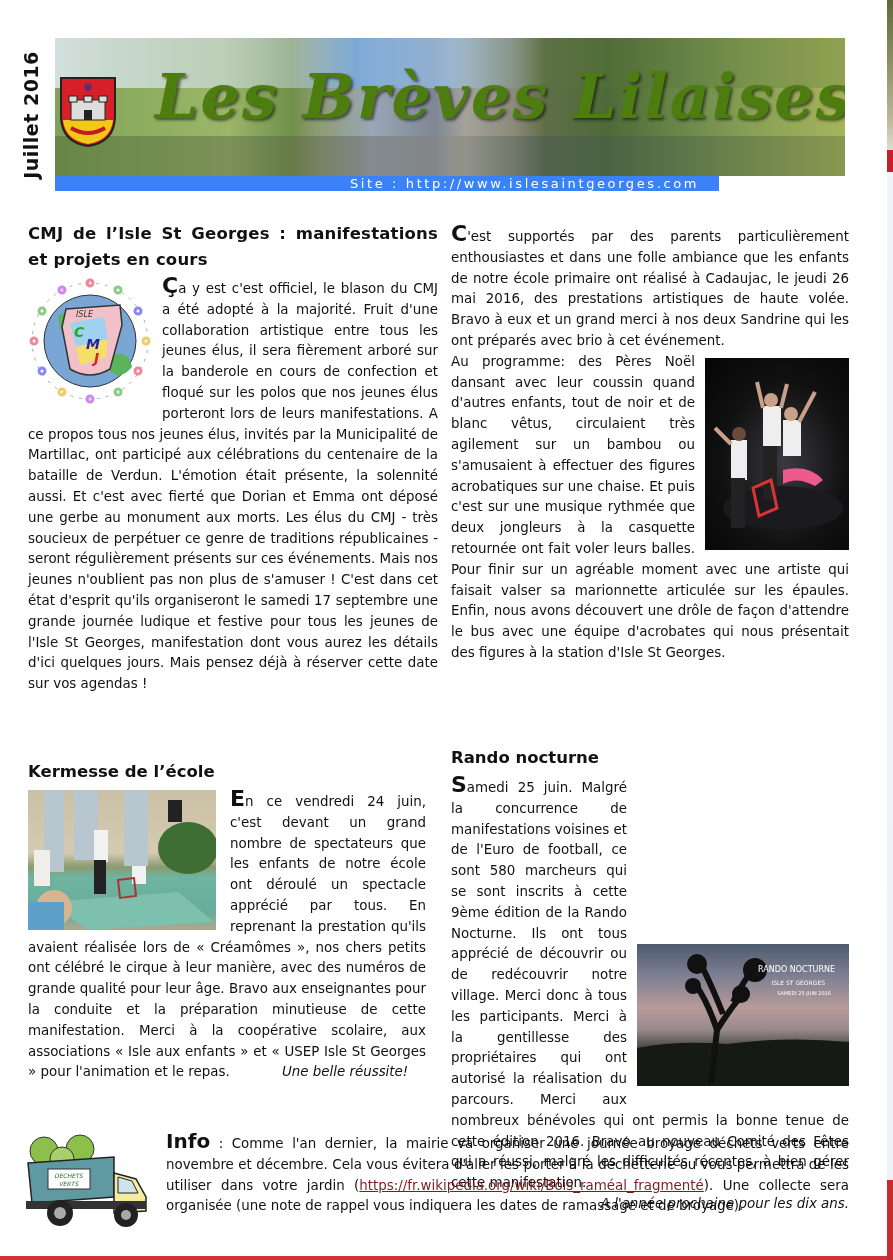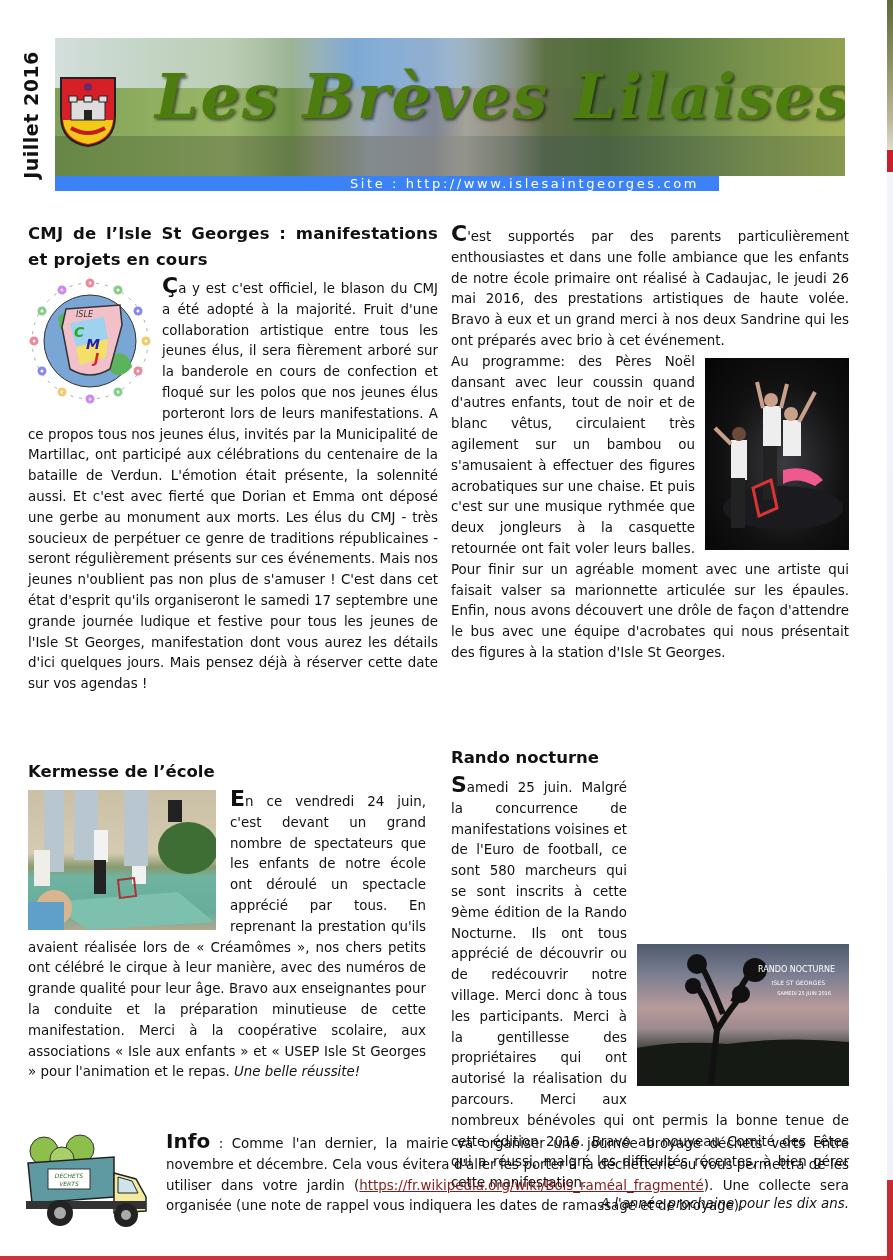--- a/index.html
+++ b/index.html
@@ -34,21 +34,21 @@
      letter-spacing:2px; text-shadow:2px 2px 3px rgba(0,0,0,0.55); white-space:nowrap; }
   .banner-bar { position:absolute; left:0; top:138px; width:664px; height:15px; background:#3b82f6; }
   .banner-site { position:absolute; right:20px; top:0; height:15px; line-height:15px;
      font-family:"DejaVu Sans", sans-serif; font-size:13px; color:#fff; letter-spacing:2.6px; white-space:nowrap; }
 
   
   .col { position:absolute; }
   h2 { margin:0; font-family:"DejaVu Sans", sans-serif; font-weight:bold; font-size:16.5px; color:#111; line-height:26px; }
   p, .text { margin:0; font-family:"DejaVu Sans", sans-serif; font-size:13.4px; line-height:20.8px; text-align:justify; color:#111; }
   .dropcap { font-weight:bold; font-size:22px; line-height:18px; }
-  .it { font-style:italic; }
+  .it { font-style:italic;margin-left:48px; }
   a.link { color:#7f1d1d; text-decoration:underline; }
   .fl { float:left; margin:0 10px 4px 0; }
   .fr { float:right; margin:6px 0 4px 10px; }
 
   .blason { width:124px; height:128px; position:relative;font-style:italic; }
   .photo-dance { width:144px; height:192px; background:radial-gradient(ellipse at 55% 55%, #3a3a40 0%, #111 55%, #050505 100%); position:relative; }
   .photo-kermesse { width:188px; height:140px; position:relative; overflow:hidden;
      background:linear-gradient(#c9c0a5 0%, #d4cbb2 45%, #8a9a6f 55%, #6fb3a0 62%, #67ad9b 88%, #b3a78d 100%); }
   .photo-rando { width:212px; height:142px; position:relative; overflow:hidden;
      background:linear-gradient(#4f5a6e 0%, #7c7f92 22%, #b79a9a 45%, #9b8a8e 60%, #3a3f3a 75%, #1c221c 100%); }

